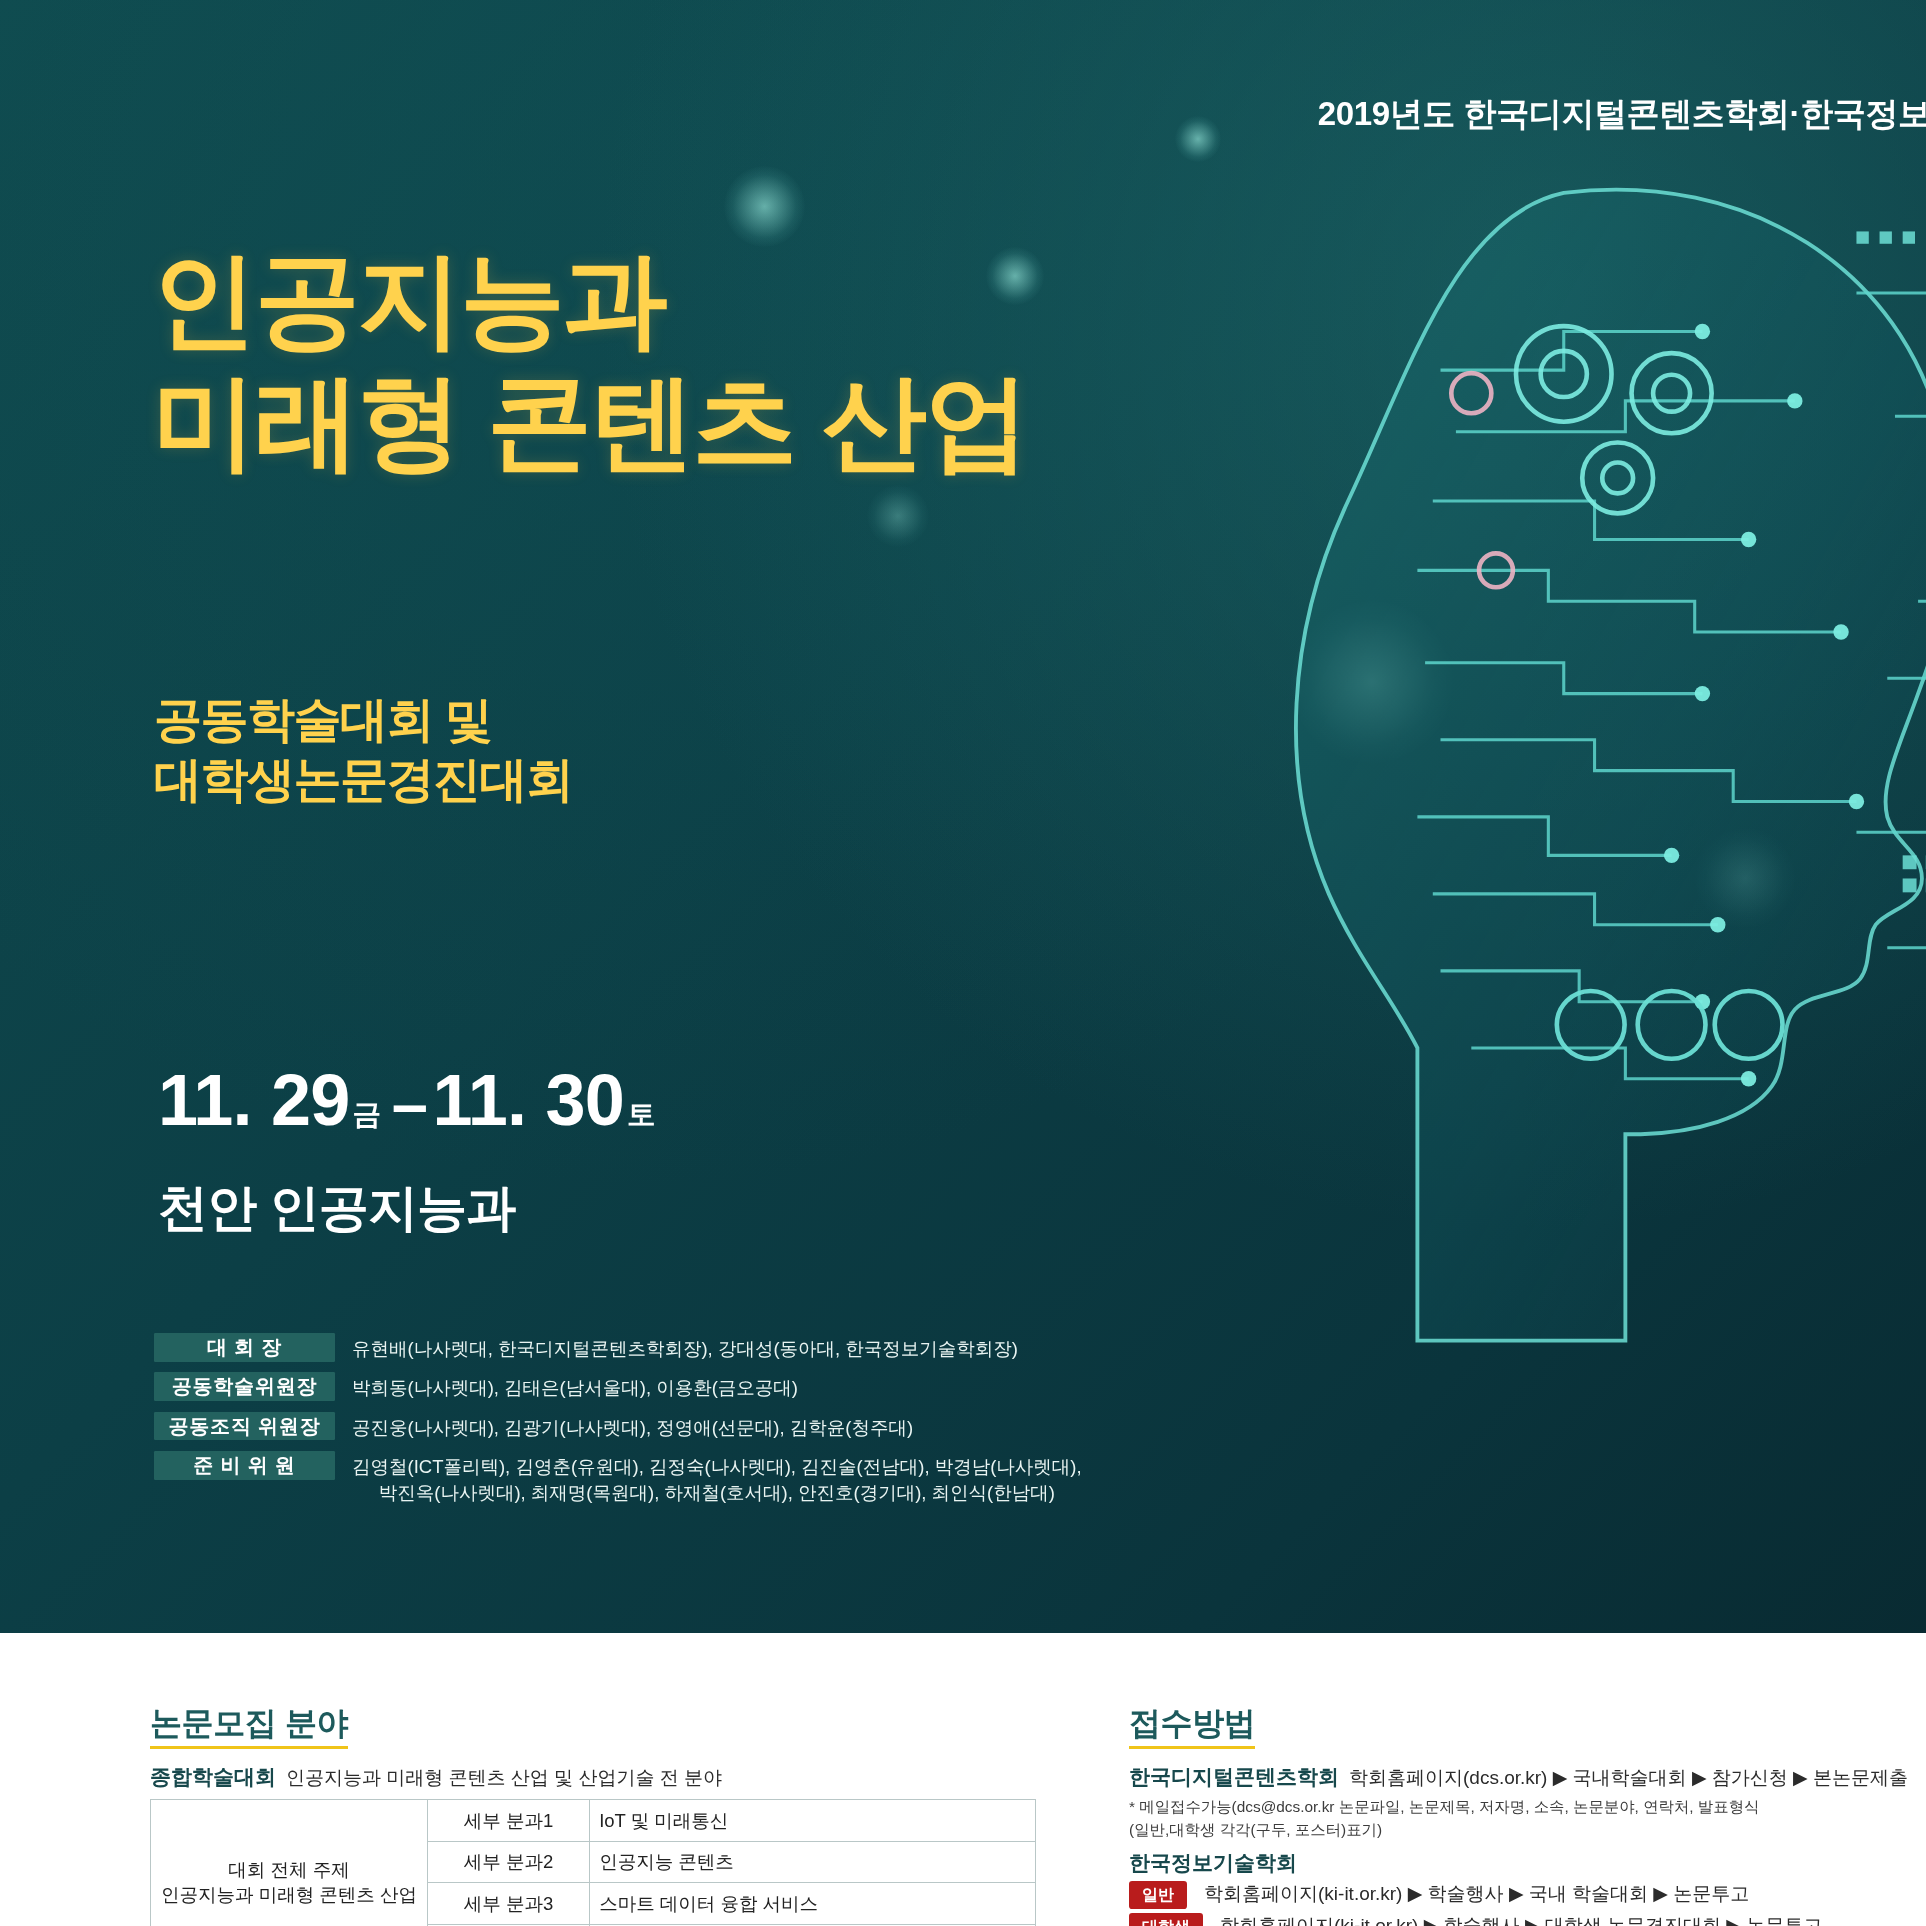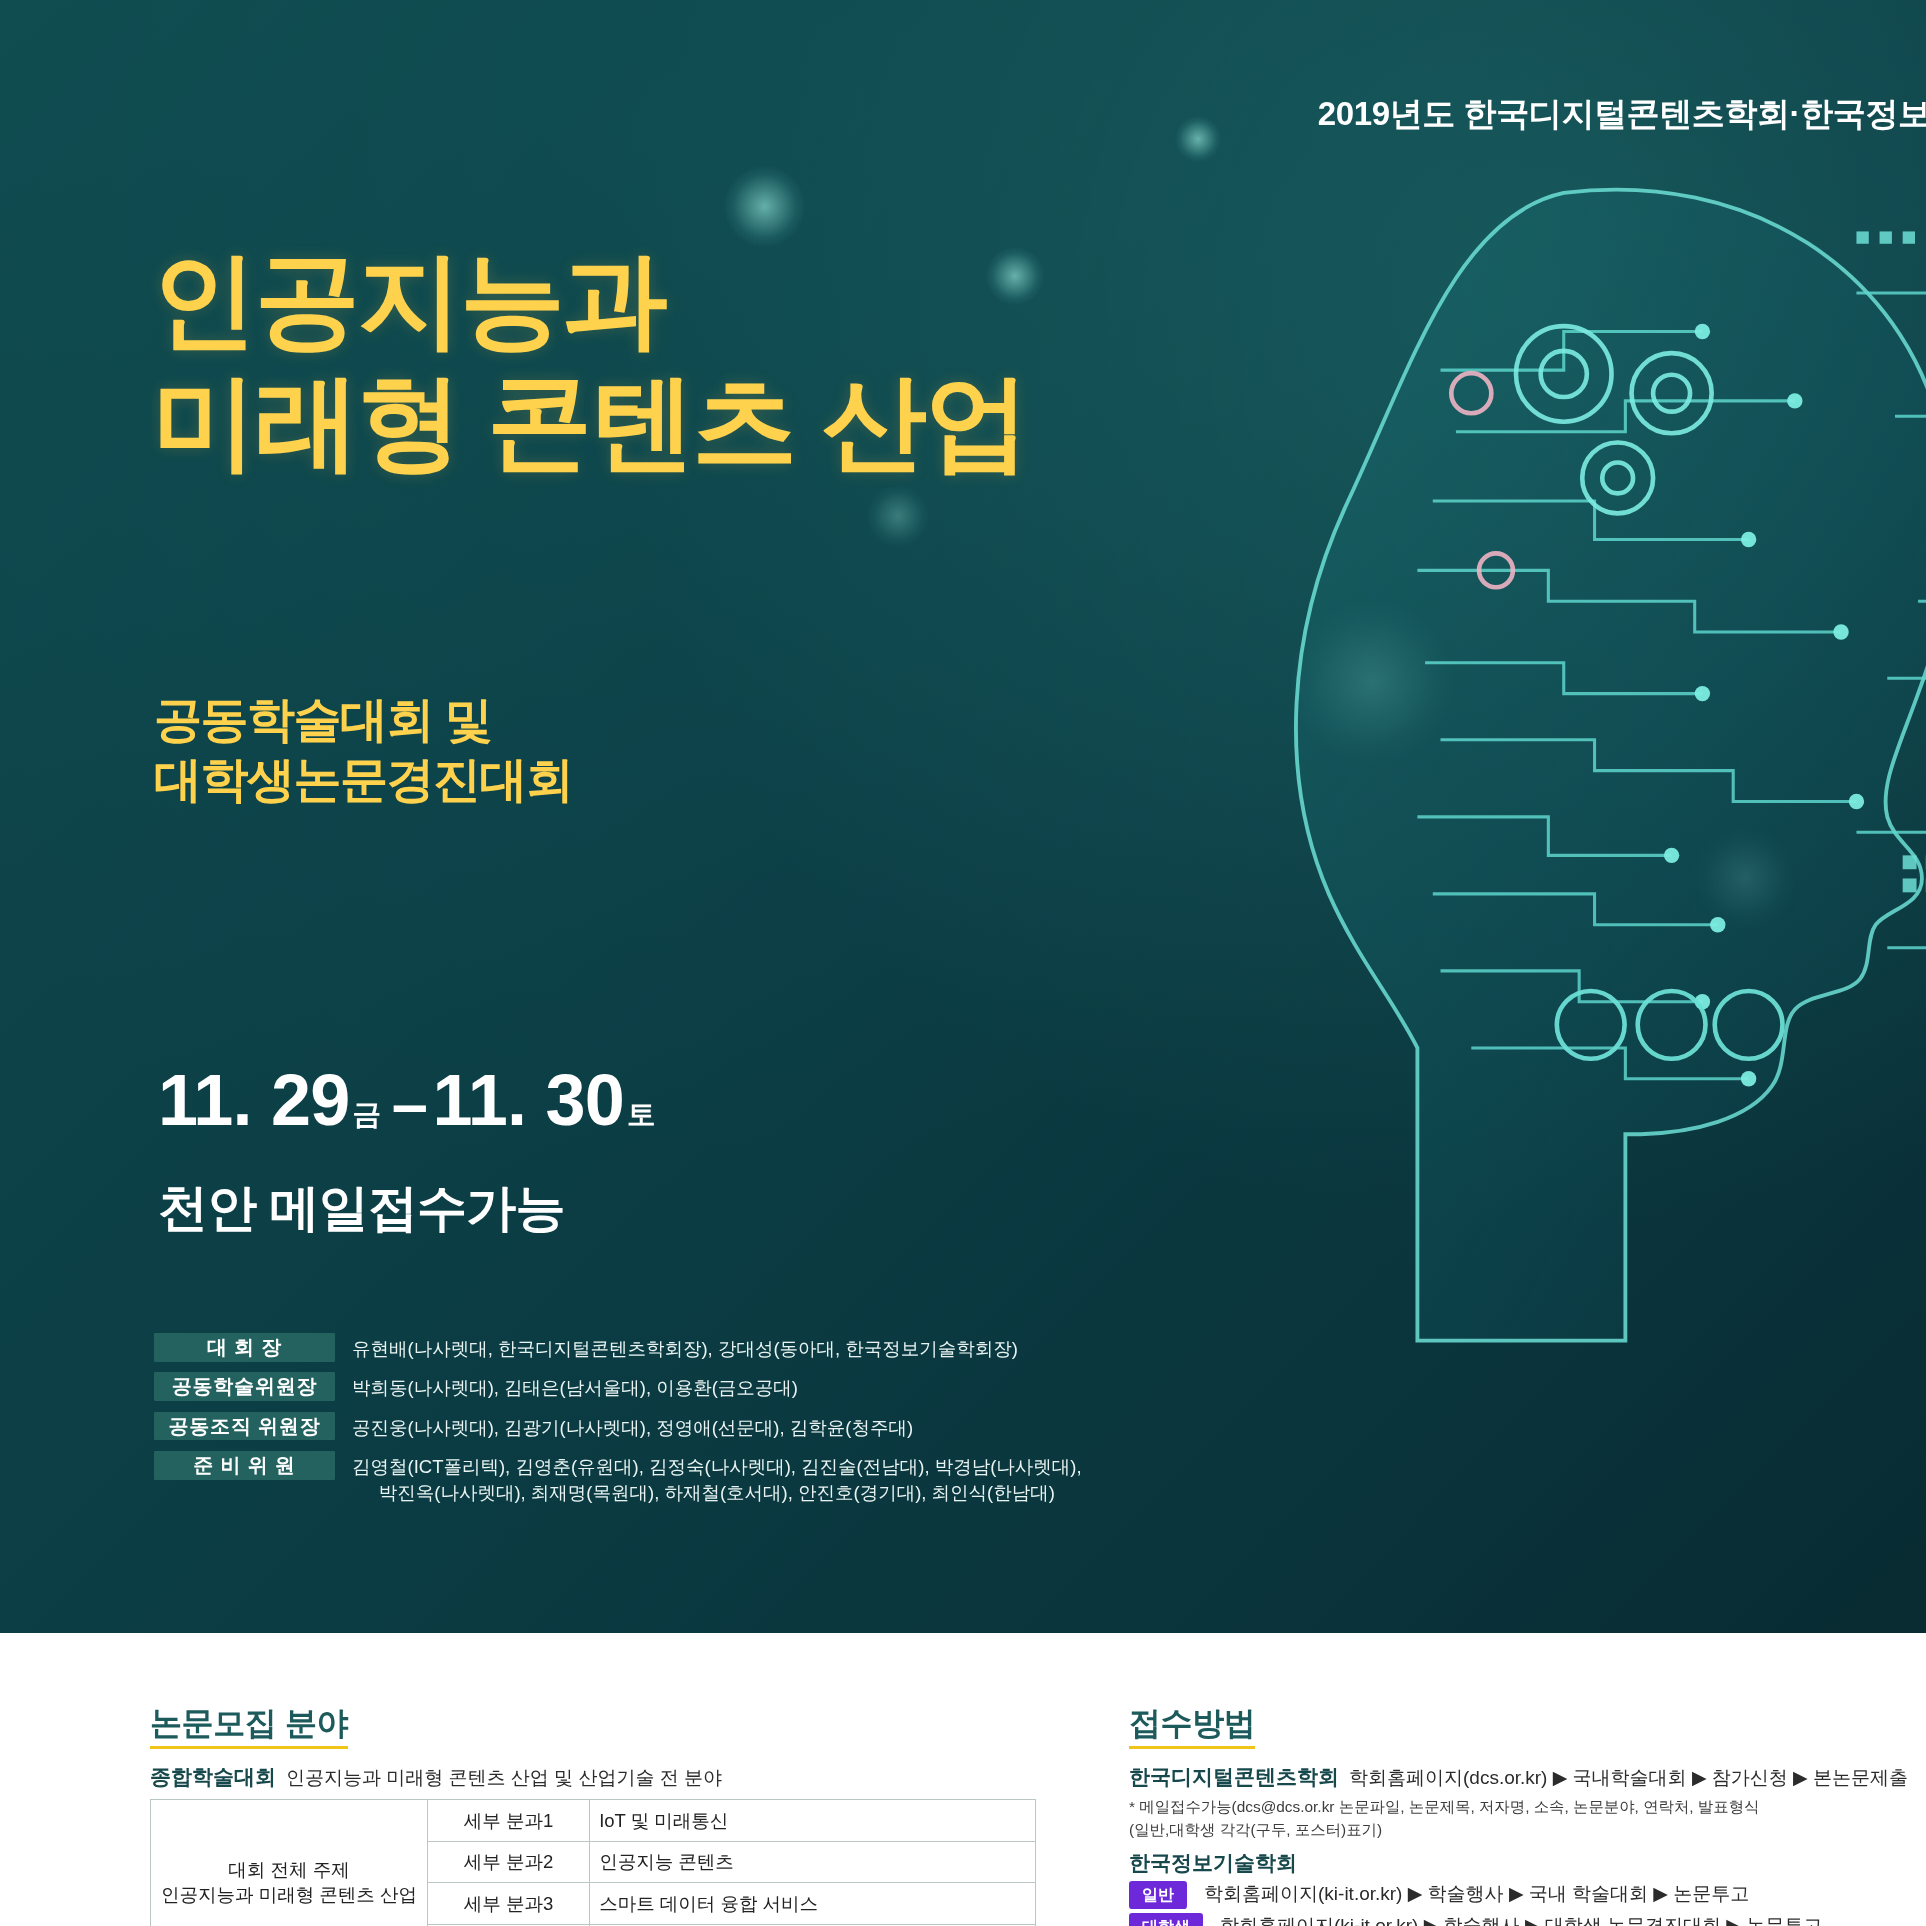--- a/index.html
+++ b/index.html
@@ -76,21 +76,21 @@
   table.grid { border-collapse:collapse; width:100%; }
   table.grid td, table.grid th { border:1.2px solid #b9c7c7; padding:7.7px 9.2px; font-size:18.5px; color:#222; font-weight:400;margin-top:24px; }
 
   .topic-table { width:828px; margin:8.5px 0 8.5px 0; }
   .topic-table td { vertical-align:middle; }
   .topic-theme { width:277px; text-align:center; font-weight:800; font-size:18.5px; line-height:1.35; color:#17484c; }
   .topic-key { width:162px; text-align:center; font-weight:800; color:#17484c; border-bottom:1.2px solid #b9c7c7;}
   .topic-val { padding-left:19px; }
 
   .badge {
-    display:inline-block; background:#6d28d9; color:#fff; font-size:16px; font-weight:700;
+    display:inline-block; background:#b91c1c; color:#fff; font-size:16px; font-weight:700;
     padding:3.9px 13px; border-radius:3.1px; margin-right:7px; min-width:58px; text-align:center;
   }
 
   .note { font-size:15.4px; color:#3c3c3c; line-height:1.5; margin:3.1px 0 2.3px 0; white-space:pre-line;}
 </style>
 </head>
 <body>
 
 <div class="poster">
 
@@ -187,21 +187,21 @@
     <div class="hero-top-line">2019년도 한국디지털콘텐츠학회·한국정보기술학회</div>
 
     <div class="title-main">인공지능과
 미래형 콘텐츠 산업</div>
     <div class="title-sub">공동학술대회 및
 대학생논문경진대회</div>
 
     <div class="date-row">
       <span class="date-big">11. 29</span><span class="date-small">금</span><span class="date-dash">–</span><span class="date-big">11. 30</span><span class="date-small">토</span>
     </div>
-    <div class="venue">천안 메일접수가능</div>
+    <div class="venue">천안 인공지능과</div>
 
     <div class="committee">
       <div class="c-row">
         <div class="c-tag">대  회  장</div>
         <div class="c-names">유현배(나사렛대, 한국디지털콘텐츠학회장), 강대성(동아대, 한국정보기술학회장)</div>
       </div>
       <div class="c-row">
         <div class="c-tag">공동학술위원장</div>
         <div class="c-names">박희동(나사렛대), 김태은(남서울대), 이용환(금오공대)</div>
       </div>

